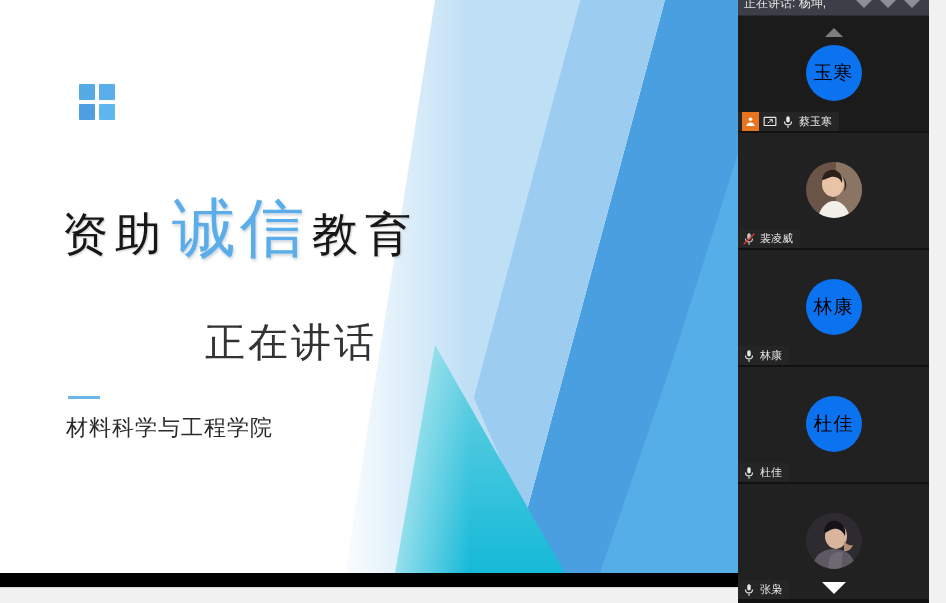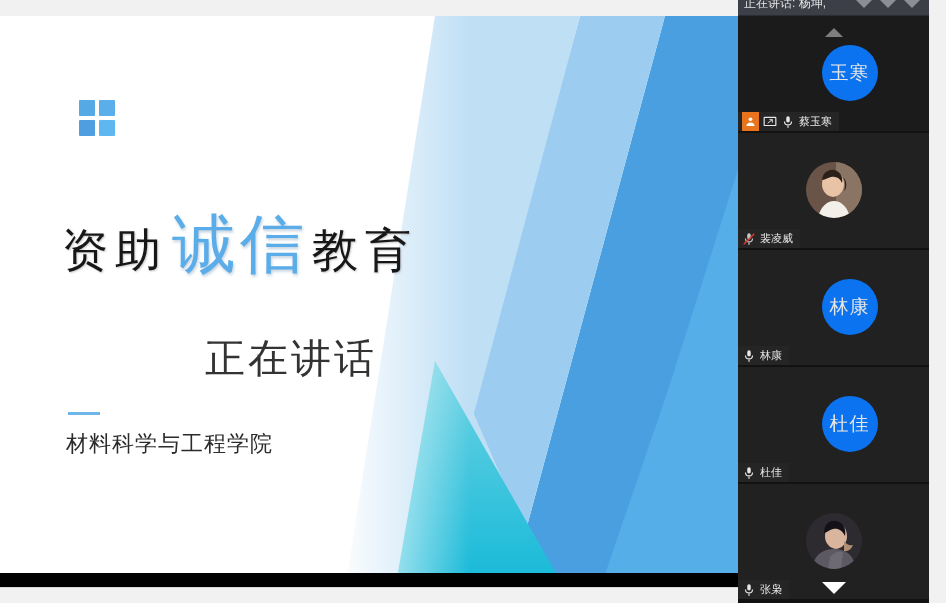--- a/index.html
+++ b/index.html
@@ -17,21 +17,21 @@
     position: relative;
     width: 946px;
     height: 603px;
     background: #f1f1f1;
   }
 
   
   .share-area {
     position: absolute;
     left: 0;
-    top: 16px;
+    top: 0;
     width: 755px;
     height: 573px;
     background: #ffffff;
     overflow: hidden;
   }
   .slide {
     position: absolute;
     inset: 0;
     background: #ffffff;
     overflow: hidden;
@@ -240,27 +240,26 @@
 
   .avatar-circle {
     position: absolute;
     left: 50%;
     top: 50%;
     transform: translate(-50%, -52%);
     width: 56px;
     height: 56px;
     border-radius: 50%;
     background: #0b72f0;
-    color: #e5e5e5;
+    color: #000000;
     font-size: 19px;
     letter-spacing: 1px;
     display: flex;
     align-items: center;
     justify-content: center;
-    margin-left: 16px;
   }
   .avatar-photo {
     position: absolute;
     left: 50%;
     top: 50%;
     transform: translate(-50%, -52%);
     width: 56px;
     height: 56px;
     border-radius: 50%;
     overflow: hidden;

